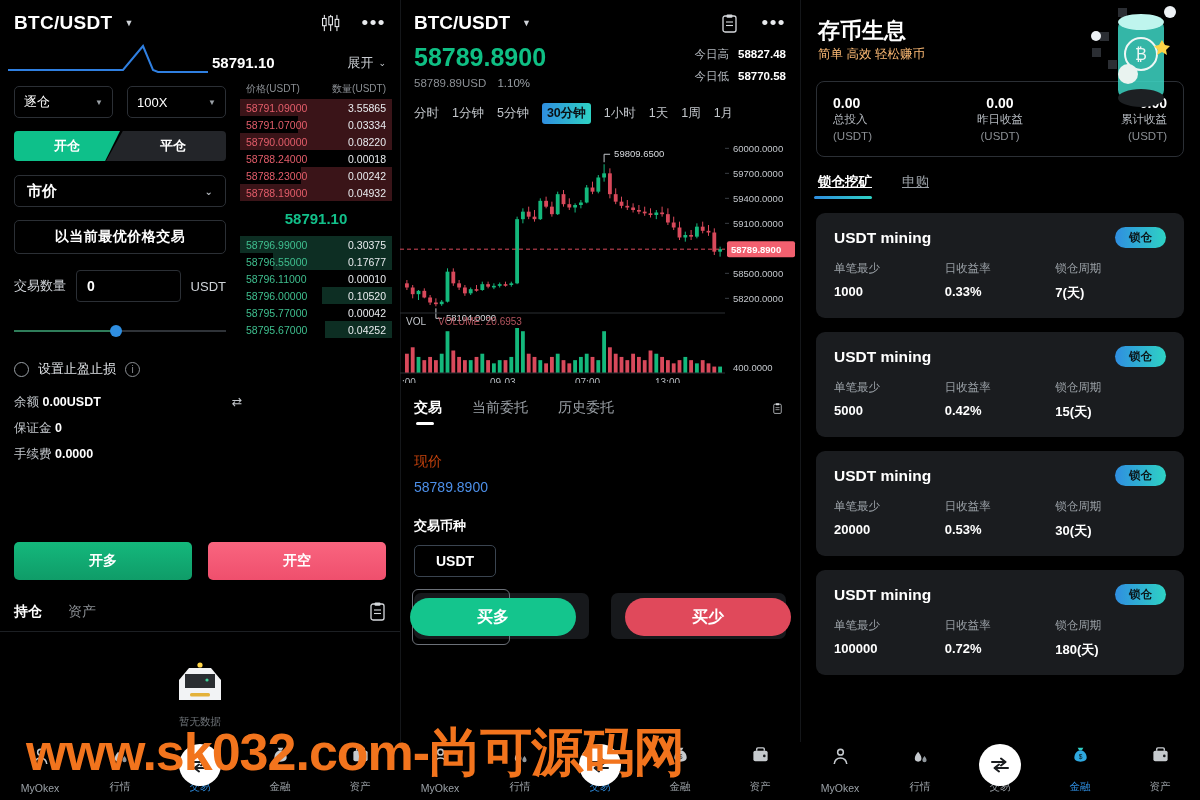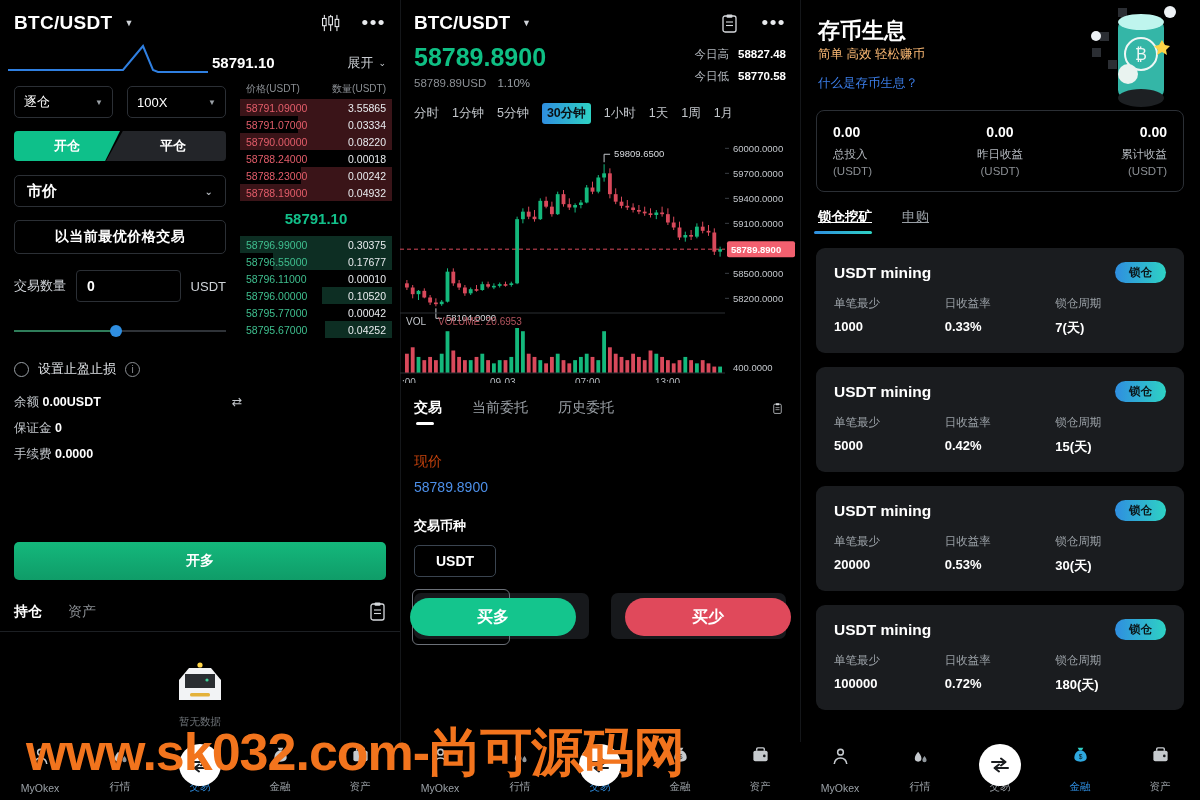--- a/index.html
+++ b/index.html
@@ -167,21 +167,21 @@
   .r-sub { font-size: 12.5px; color: #fdba74; }
   .r-link { font-size: 12.5px; color: #3b7de8; margin-top: 12px; }
   .r-art { position: absolute; right: 6px; top: 2px; width: 120px; height: 120px; }
 
   .r-stats { margin: 18px 16px 0 16px; border: 1px solid #2b2f35; border-radius: 8px;
              padding: 13px 16px 14px 16px; display: flex; }
   .r-stat { flex: 1; }
   .r-stat.c { text-align: center; }
   .r-stat.r { text-align: right; }
   .r-stat .v { font-size: 14px; font-weight: 700; }
-  .r-stat .k { font-size: 11.5px; color: #b6bbc1; margin-top: 7px; }
+  .r-stat .k { font-size: 11.5px; color: #b6bbc1; margin-top: 1px; }
   .r-stat .u { font-size: 11.5px; color: #8b8f94; margin-top: 3px; }
 
   .r-tabs { display: flex; gap: 30px; padding: 16px 18px 0 18px; }
   .r-tabs .t { font-size: 13.5px; color: #9aa0a6; padding-bottom: 8px; position: relative; text-decoration: underline; }
   .r-tabs .t.on { color: #fff; font-weight: 700; }
   .r-tabs .t.on::after { content:""; position:absolute; left:-4px; right:0; bottom:0; height:3px;
                          background: linear-gradient(90deg,#2f8ee0,#2ed2c4); border-radius:2px; }
 
   .r-card { margin: 14px 16px 0 16px; background: #1a1c1f; border-radius: 9px; padding: 14px 18px 16px 18px; }
   .r-card-top { display: flex; align-items: center; }
@@ -370,20 +370,21 @@
               <div class="bar" style="width:44%"></div>
               <span class="px">58795.67000</span>
               <span class="qt">0.04252</span>
             </div>
           </div>
       </div>
     </div>
 
     <div class="l-bigbtns">
       <div class="bb long">开多</div>
+      <div class="bb short">开空</div>
     </div>
 
     <div class="l-tabs">
       <div class="t on">持仓</div>
       <div class="t">资产</div>
       <svg class="note-ic" width="17" height="19" viewBox="0 0 17 19">
         <rect x="2" y="2" width="13" height="16" rx="2" fill="none" stroke="#d6d9dd" stroke-width="1.3"></rect>
         <rect x="5.5" y="0.5" width="6" height="3.2" rx="1" fill="#d6d9dd"></rect>
         <line x1="5" y1="8" x2="12" y2="8" stroke="#d6d9dd" stroke-width="1.1"></line>
         <line x1="5" y1="11.5" x2="12" y2="11.5" stroke="#d6d9dd" stroke-width="1.1"></line>
@@ -770,21 +771,20 @@
         </div>
       </div>
   </div>
 
   <div class="panel p-right">
     <div class="divider-v" style="left:0;"></div>
 
     <div class="r-head">
       <div class="r-title">存币生息</div>
       <div class="r-sub">简单 高效 轻松赚币</div>
-      <div class="r-link">什么是存币生息？</div>
       <svg class="r-art" viewBox="0 0 120 120">
         <rect x="44" y="6" width="9" height="9" fill="#2b2e33"></rect>
         <rect x="26" y="30" width="9" height="9" fill="#2b2e33"></rect>
         <rect x="18" y="46" width="9" height="9" fill="#2b2e33"></rect>
         <rect x="34" y="58" width="9" height="9" fill="#2b2e33"></rect>
         <circle cx="96" cy="10" r="6" fill="#eef2f5"></circle>
         <circle cx="22" cy="34" r="5" fill="#eef2f5"></circle>
         <rect x="44" y="18" width="46" height="78" rx="8" fill="#3dd6c4" opacity="0.85"></rect>
         <ellipse cx="67" cy="20" rx="23" ry="8" fill="#bff5ee"></ellipse>
         <ellipse cx="67" cy="96" rx="23" ry="9" fill="#1d2023"></ellipse>

